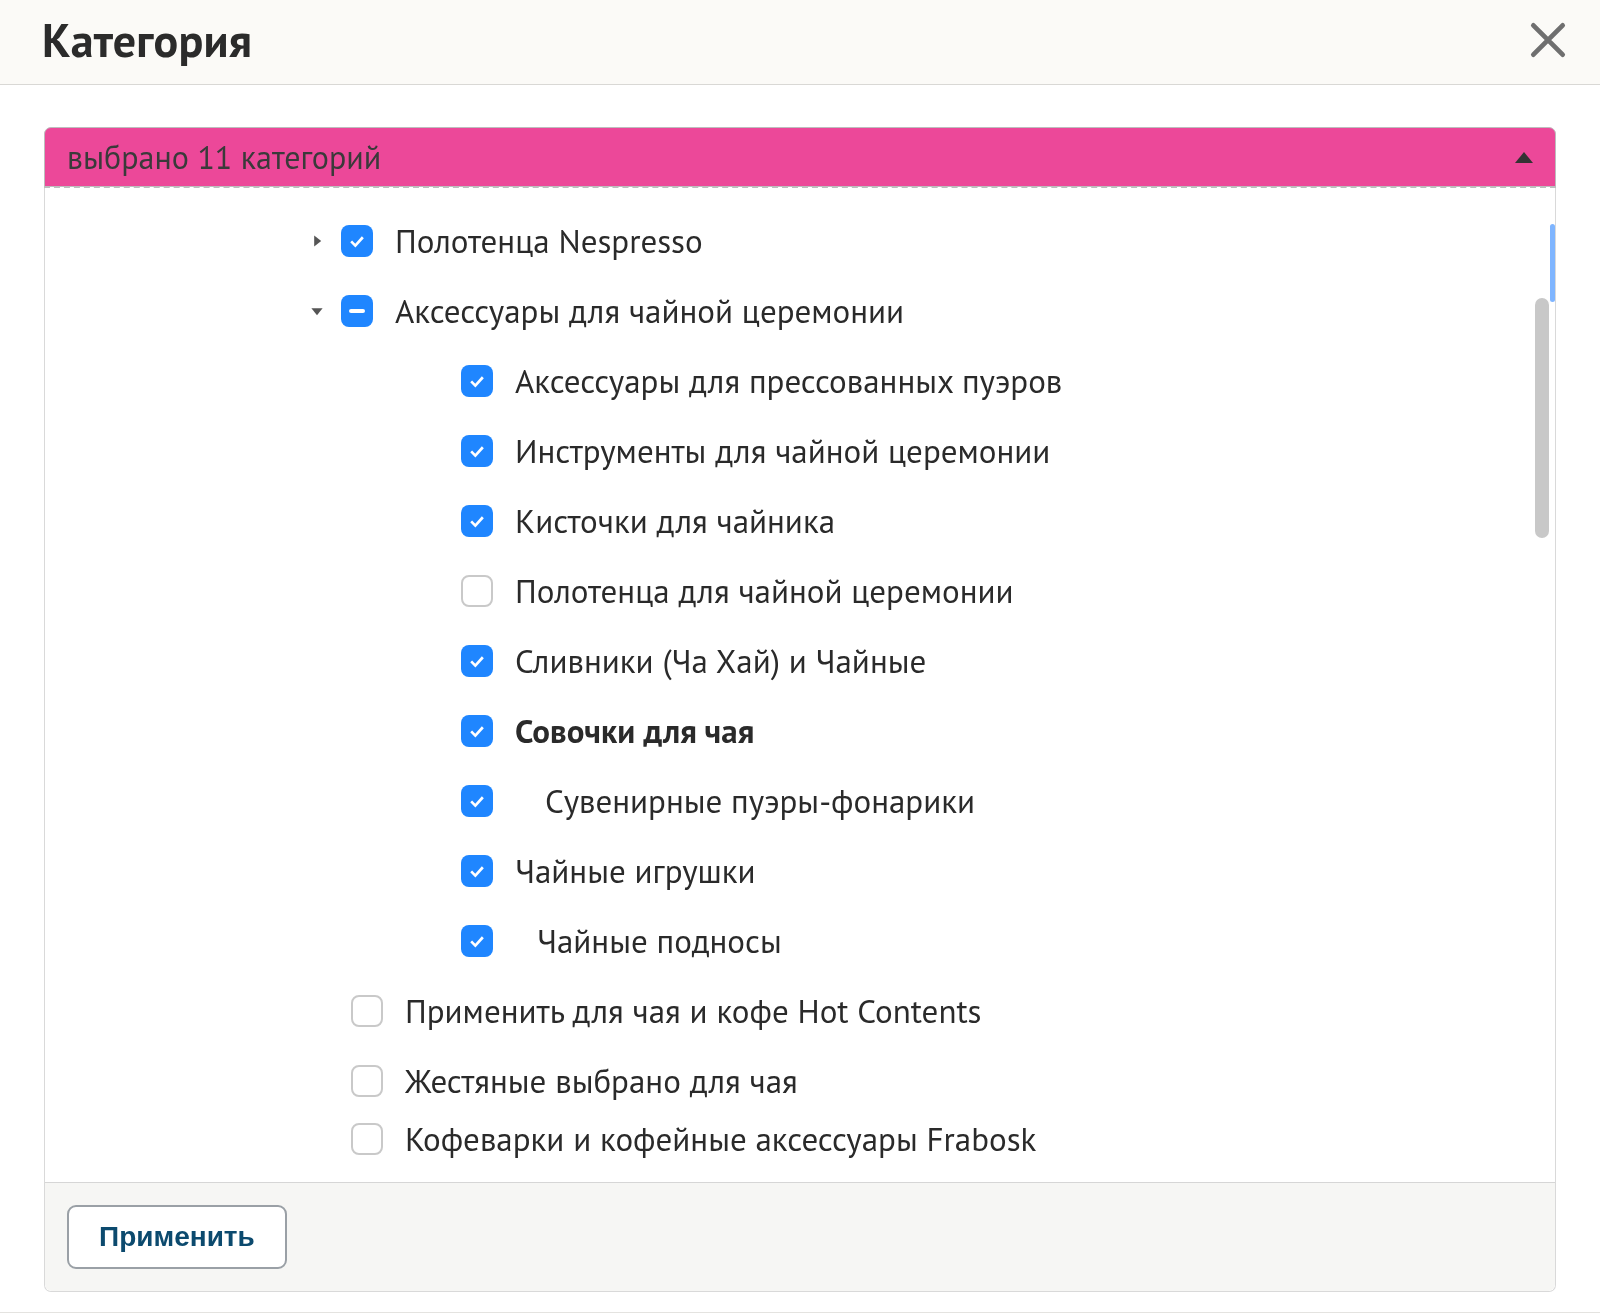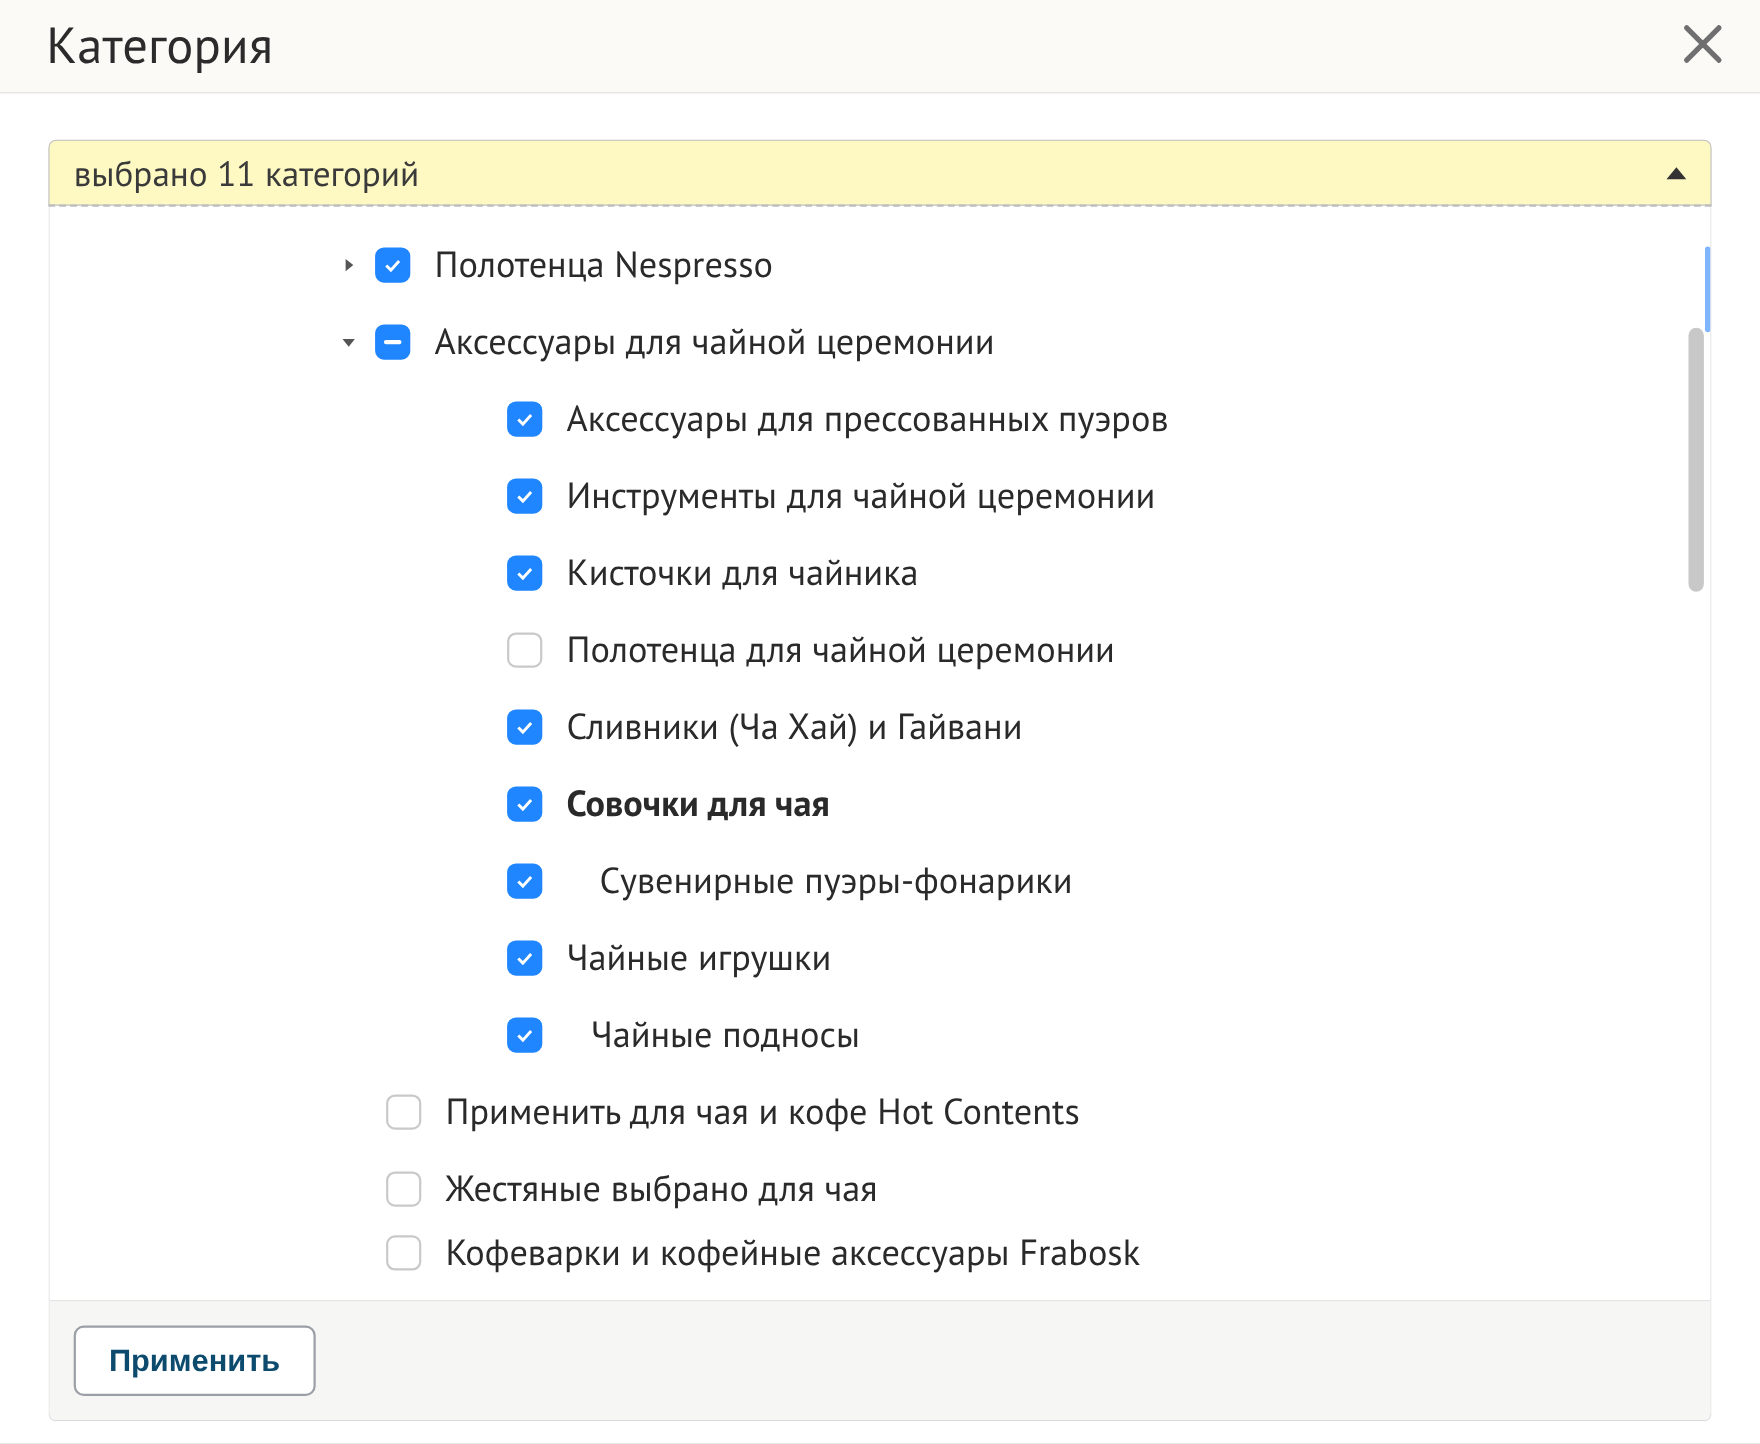--- a/index.html
+++ b/index.html
@@ -20,21 +20,21 @@
   }
   .modal-header {
     display: flex;
     align-items: center;
     justify-content: space-between;
     padding: 10px 30px 14px 42px;
     border-bottom: 1.5px solid #d9d8d5;
   }
   .modal-title {
     font-size: 46px;
-    font-weight: 400;
+    font-weight: 700;
     letter-spacing: 0.2px;
   }
   .close-x {
     width: 44px;
     height: 44px;
     display: flex;
     align-items: center;
     justify-content: center;
     cursor: pointer;
     color: #6f6f6f;
@@ -52,21 +52,21 @@
   .select-header {
     border: 1.5px solid #bdbdbd;
     border-radius: 7px 7px 0 0;
     height: 60px;
     display: flex;
     align-items: center;
     justify-content: space-between;
     padding: 0 22px;
     font-size: 32px;
     color: #3a3a3a;
-    background: #fef9c3;
+    background: #ec4899;
     cursor: pointer;
   }
   .select-header .caret {
     width: 0; height: 0;
     border-left: 9px solid transparent;
     border-right: 9px solid transparent;
     border-bottom: 11px solid #333;
   }
   .dashed-line {
     border-top: 2.5px dashed #bdbdbd;
@@ -244,21 +244,21 @@
             <div class="tree-row" style="padding-left: 410px;">
               <span class="cbx empty"></span>
               <span class="lbl">Полотенца для чайной церемонии</span>
             </div>
             <div class="tree-row" style="padding-left: 410px;">
               <span class="cbx checked">
                 <svg viewBox="0 0 24 24">
                   <path d="M5 12.5 L10 17.5 L19 7.5"></path>
                 </svg>
               </span>
-              <span class="lbl">Сливники (Ча Хай) и Гайвани</span>
+              <span class="lbl">Сливники (Ча Хай) и Чайные</span>
             </div>
             <div class="tree-row" style="padding-left: 410px; font-weight: bold;">
               <span class="cbx checked">
                 <svg viewBox="0 0 24 24">
                   <path d="M5 12.5 L10 17.5 L19 7.5"></path>
                 </svg>
               </span>
               <span class="lbl">Совочки для чая</span>
             </div>
             <div class="tree-row" style="padding-left: 410px; gap: 30px;">

